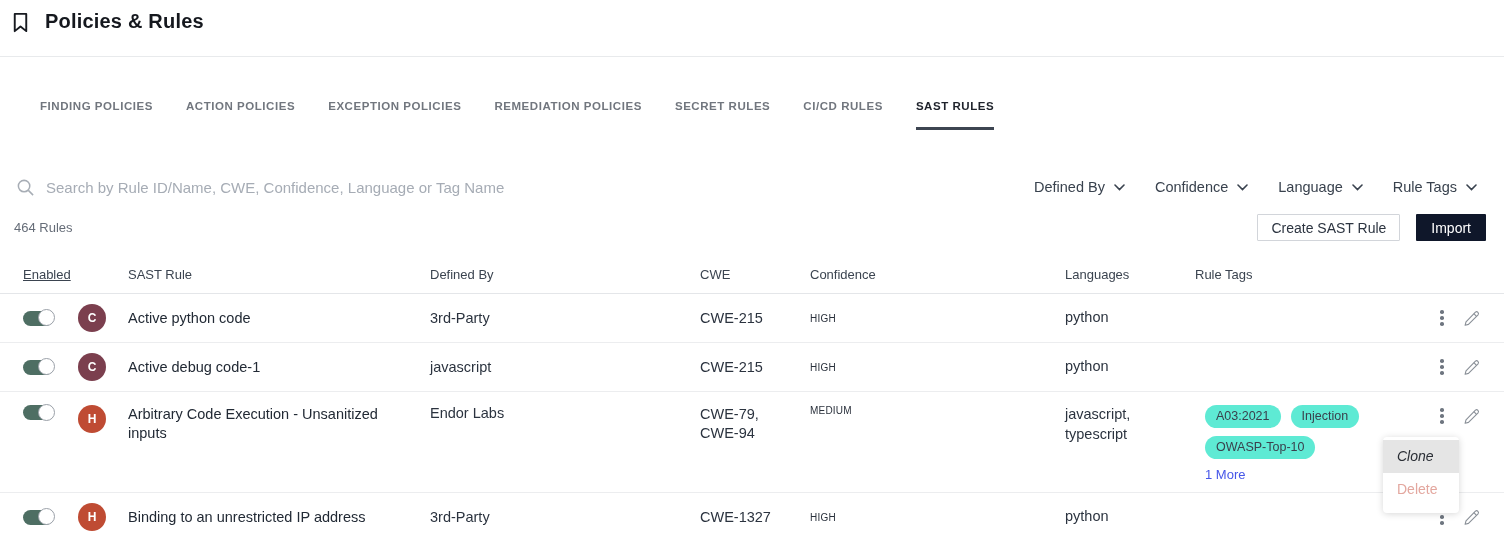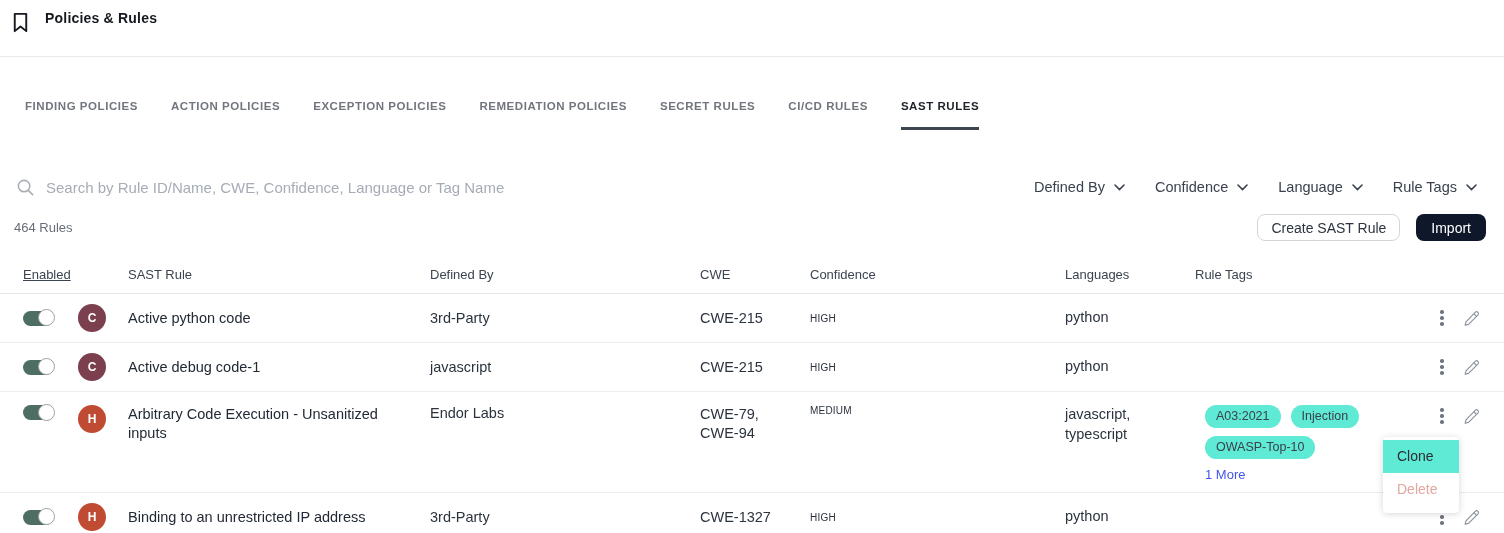--- a/index.html
+++ b/index.html
@@ -3,43 +3,43 @@
 <meta charset="utf-8">
 <style>
   * { box-sizing: border-box; margin: 0; padding: 0; }
   html, body { width: 1504px; height: 533px; overflow: hidden; background: #fff;
     font-family: "Liberation Sans", sans-serif; position: relative; }
 
   
   .app-header { display: flex; align-items: flex-start; gap: 13px; height: 57px;
     padding: 9px 0 0 9px; border-bottom: 1px solid #E8EAEC; }
   .bookmark-icon { width: 23px; height: 25px; margin-top: 1px; }
-  .page-title { font-size: 14px; font-weight: 700; color: #15181E; letter-spacing: 0.2px; margin-top: 1px; }
-
-  
-  .tabs { display: flex; gap: 33px; padding-left: 25px; margin-top: 43px; }
+  .page-title { font-size: 20px; font-weight: 700; color: #15181E; letter-spacing: 0.2px; margin-top: 1px; }
+
+  
+  .tabs { display: flex; gap: 33px; padding-left: 13px; margin-top: 43px; margin-left: 27px; }
   .tab { font-size: 11.5px; font-weight: 700; letter-spacing: 0.55px; color: #71767E;
     padding-bottom: 15px; border-bottom: 3px solid transparent; cursor: pointer; white-space: nowrap; }
   .tab.active { color: #1E222B; border-bottom-color: #3D4551; }
 
   
   .controls-row { display: flex; align-items: center; margin-top: 44px; padding: 0 27px 0 16px; height: 26px; }
   .search-box { display: flex; align-items: center; gap: 11px; flex: 1; }
   .search-icon { width: 19px; height: 19px; stroke: #A7ADB5; fill: none; stroke-width: 1.6; }
   .search-input { border: none; outline: none; font-size: 15px; color: #333A45; flex: 1;
     font-family: inherit; background: transparent; }
   .search-input::placeholder { color: #A6ACB5; }
   .filters { display: flex; gap: 30px; align-items: center; }
   .filter { display: flex; align-items: center; gap: 9px; font-size: 14.5px; color: #39424E; cursor: pointer; white-space: nowrap; }
   .chevron-icon { width: 11px; height: 7px; stroke: #39424E; stroke-width: 1.6; fill: none; stroke-linecap: round; }
 
   
   .toolbar-row { display: flex; align-items: center; margin-top: 13px; padding: 0 18px 0 14px; height: 29px; }
   .rules-count { font-size: 13px; color: #666D78; }
-  .btn { height: 27px; display: inline-flex; align-items: center; border-radius: 8px;
+  .btn { height: 27px; display: inline-flex; align-items: center; border-radius: 1px;
     font-size: 14px; font-family: inherit; cursor: pointer; }
   .btn-outline { margin-left: auto; border: 1px solid #D2D5DA; background: #fff; color: #2C3440; padding: 0 13px; }
   .btn-primary { margin-left: 16px; border: none; background: #0f172a; color: #FFFFFF; padding: 0 15px; font-weight: 500; }
 
   
   .table { margin-top: 14px; }
   .grid { display: grid; grid-template-columns: 78px 50px 302px 270px 110px 255px 130px 235px 74px; }
   .thead { height: 38px; align-items: center; border-bottom: 1px solid #E4E6E9;
     font-size: 13px; color: #3B4450; }
   .th-enabled { grid-column: 1 / 3; padding-left: 23px; white-space: nowrap; text-decoration: underline; }
@@ -62,21 +62,21 @@
   .more-link { color: #4656E8; font-size: 13px; flex-basis: 100%; cursor: pointer; }
   .cell-actions { display: flex; align-items: center; gap: 16px; padding-left: 7px; }
   .kebab { display: flex; flex-direction: column; gap: 2.5px; padding: 3px; cursor: pointer; }
   .kebab i { width: 3.5px; height: 3.5px; border-radius: 50%; background: #6F7680; }
   .pencil-icon { width: 18px; height: 18px; fill: none; stroke: #8A9098; stroke-width: 1.5; stroke-linejoin: round; cursor: pointer; }
 
   
   .context-menu { position: absolute; left: 1383px; top: 437px; width: 76px; background: #fff;
     border-radius: 4px; box-shadow: 0 1px 7px rgba(0,0,0,0.16); padding: 3px 0 7px; z-index: 10; }
   .menu-item { font-size: 14px; padding: 8px 10px 9px 14px; color: #2A2E35; cursor: pointer; }
-  .menu-item:first-child { background: #5eead4; }
+  .menu-item:first-child { background: #e5e5e5; font-style: italic; }
   .menu-item.disabled { color: #E3A79F; }
 </style>
 </head>
 <body>
 
 <div class="app-header">
   <svg class="bookmark-icon" viewBox="0 0 24 24">
     <path d="M6 3h12v18l-6-4.8L6 21z" stroke="#171A20" stroke-width="2" fill="none" stroke-linejoin="round"></path>
   </svg>
   <div class="page-title">Policies &amp; Rules</div>

